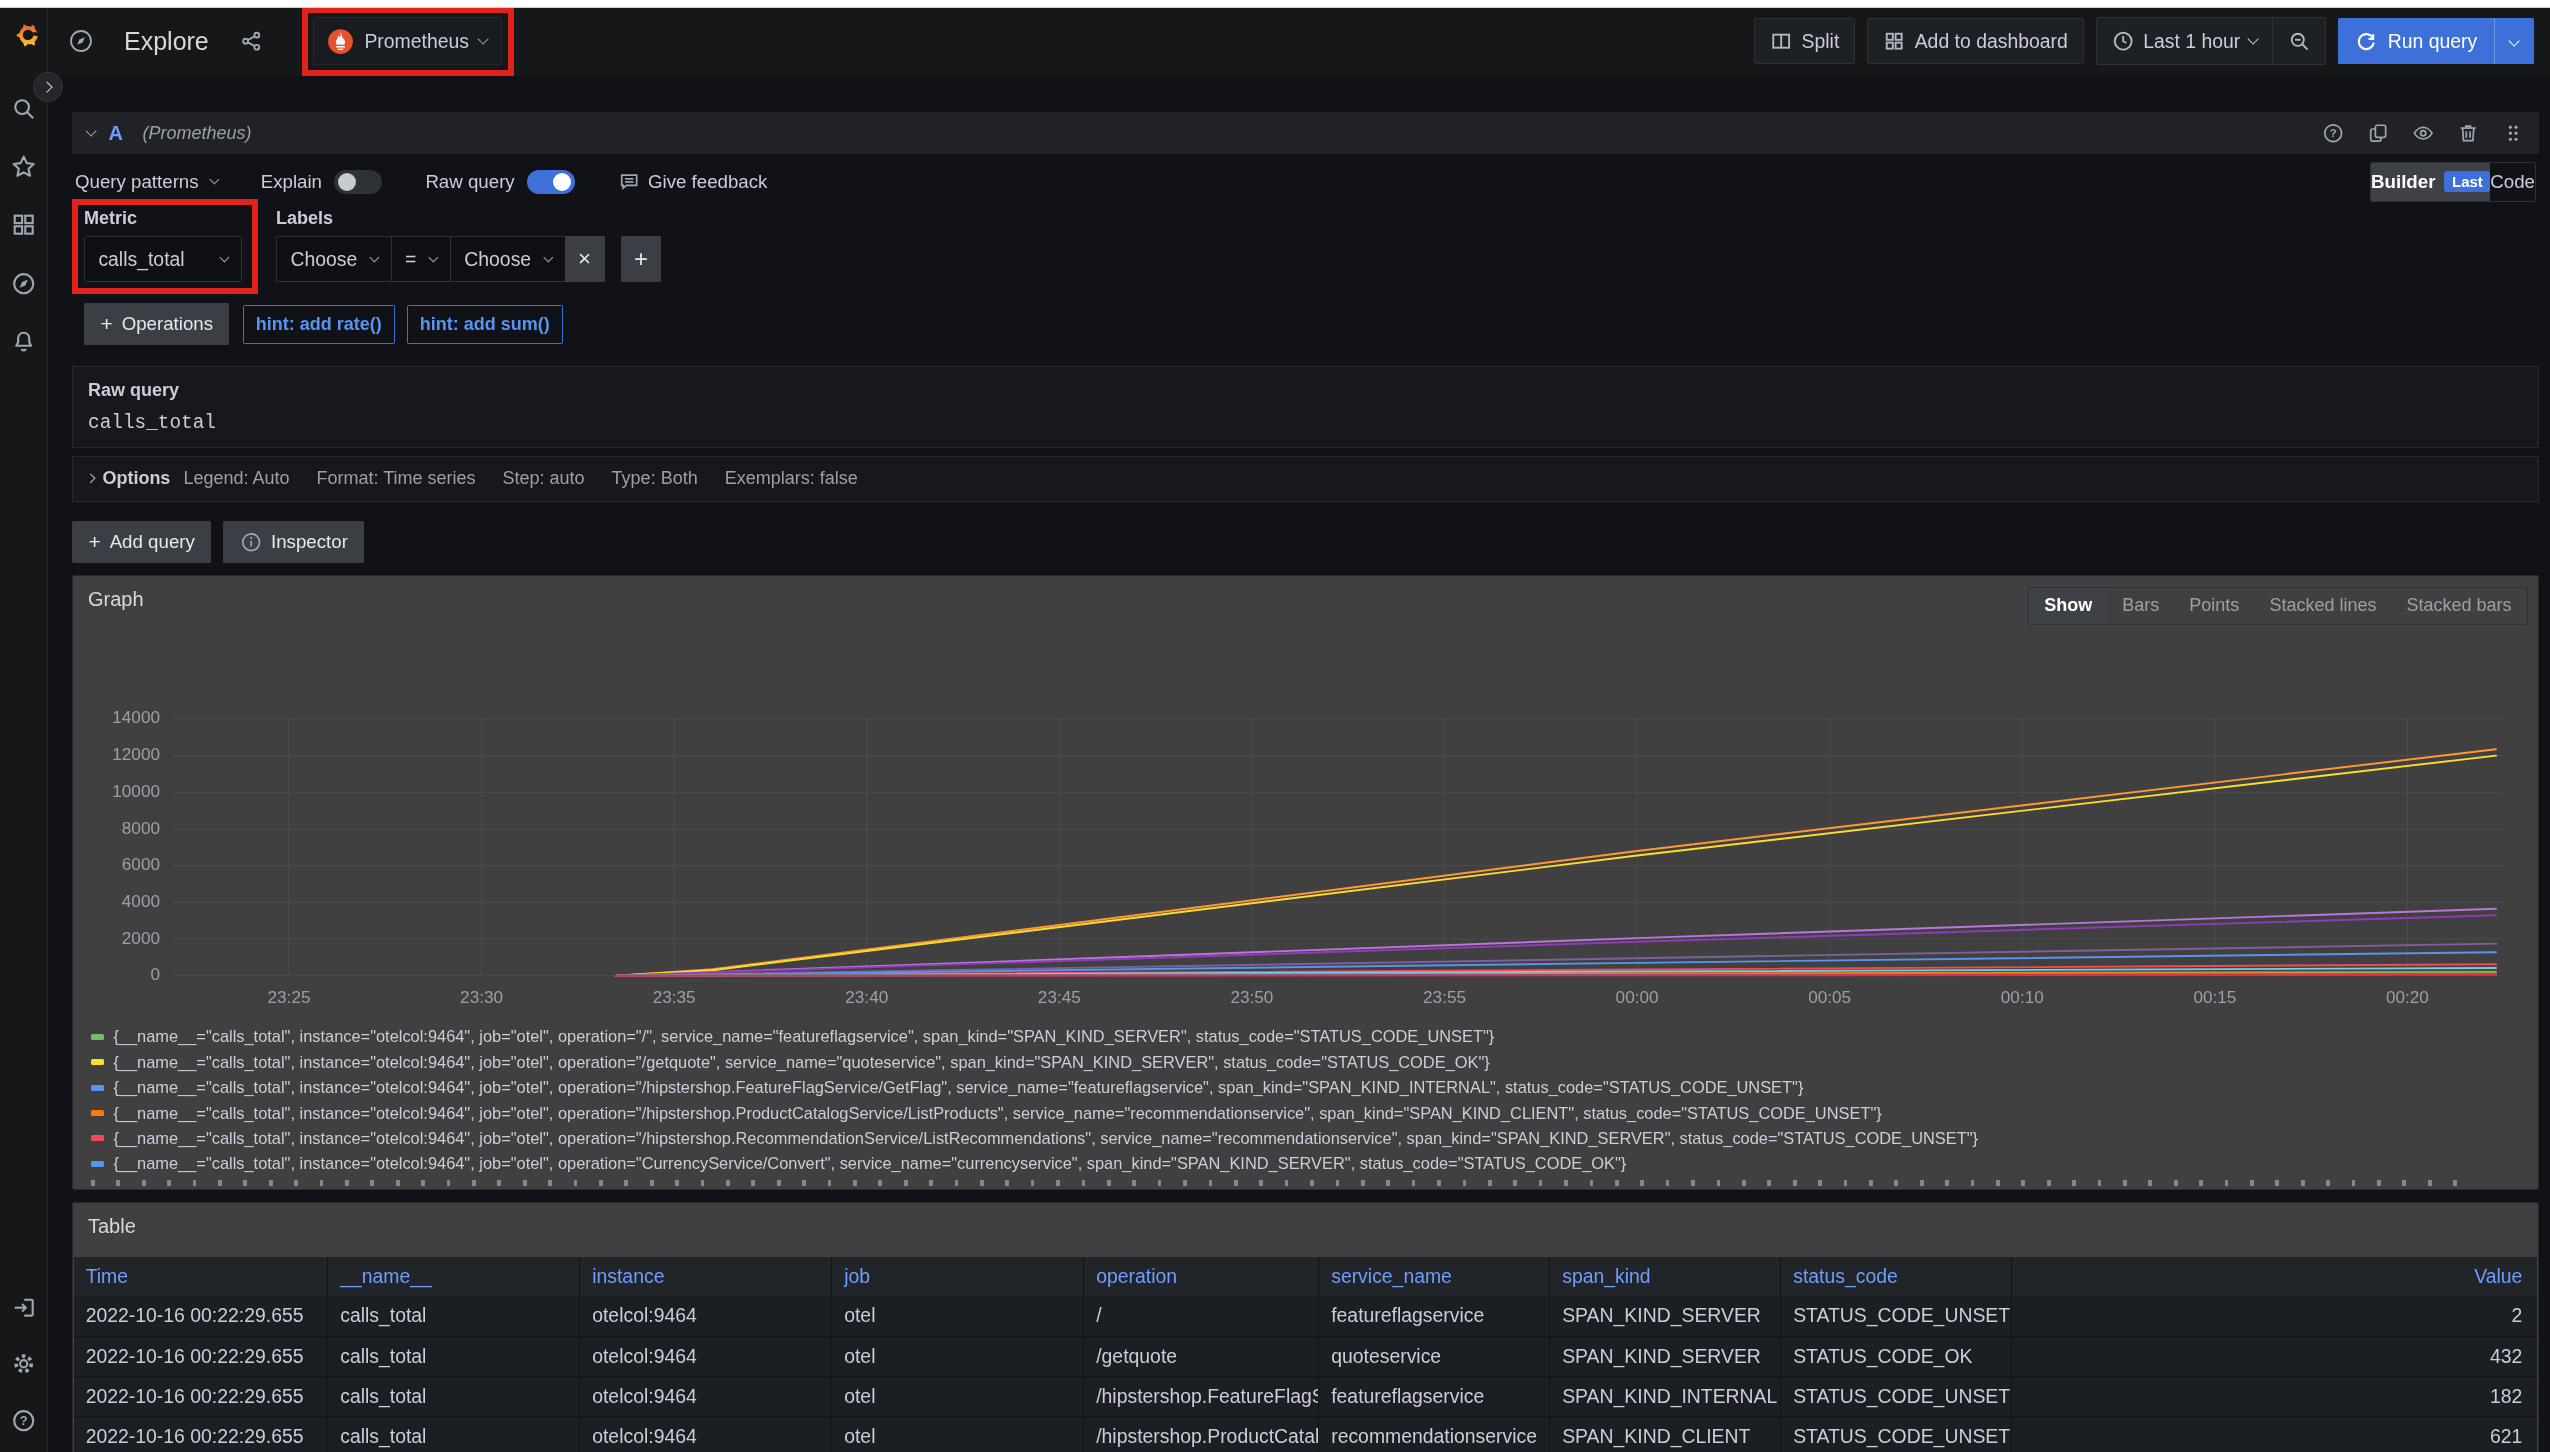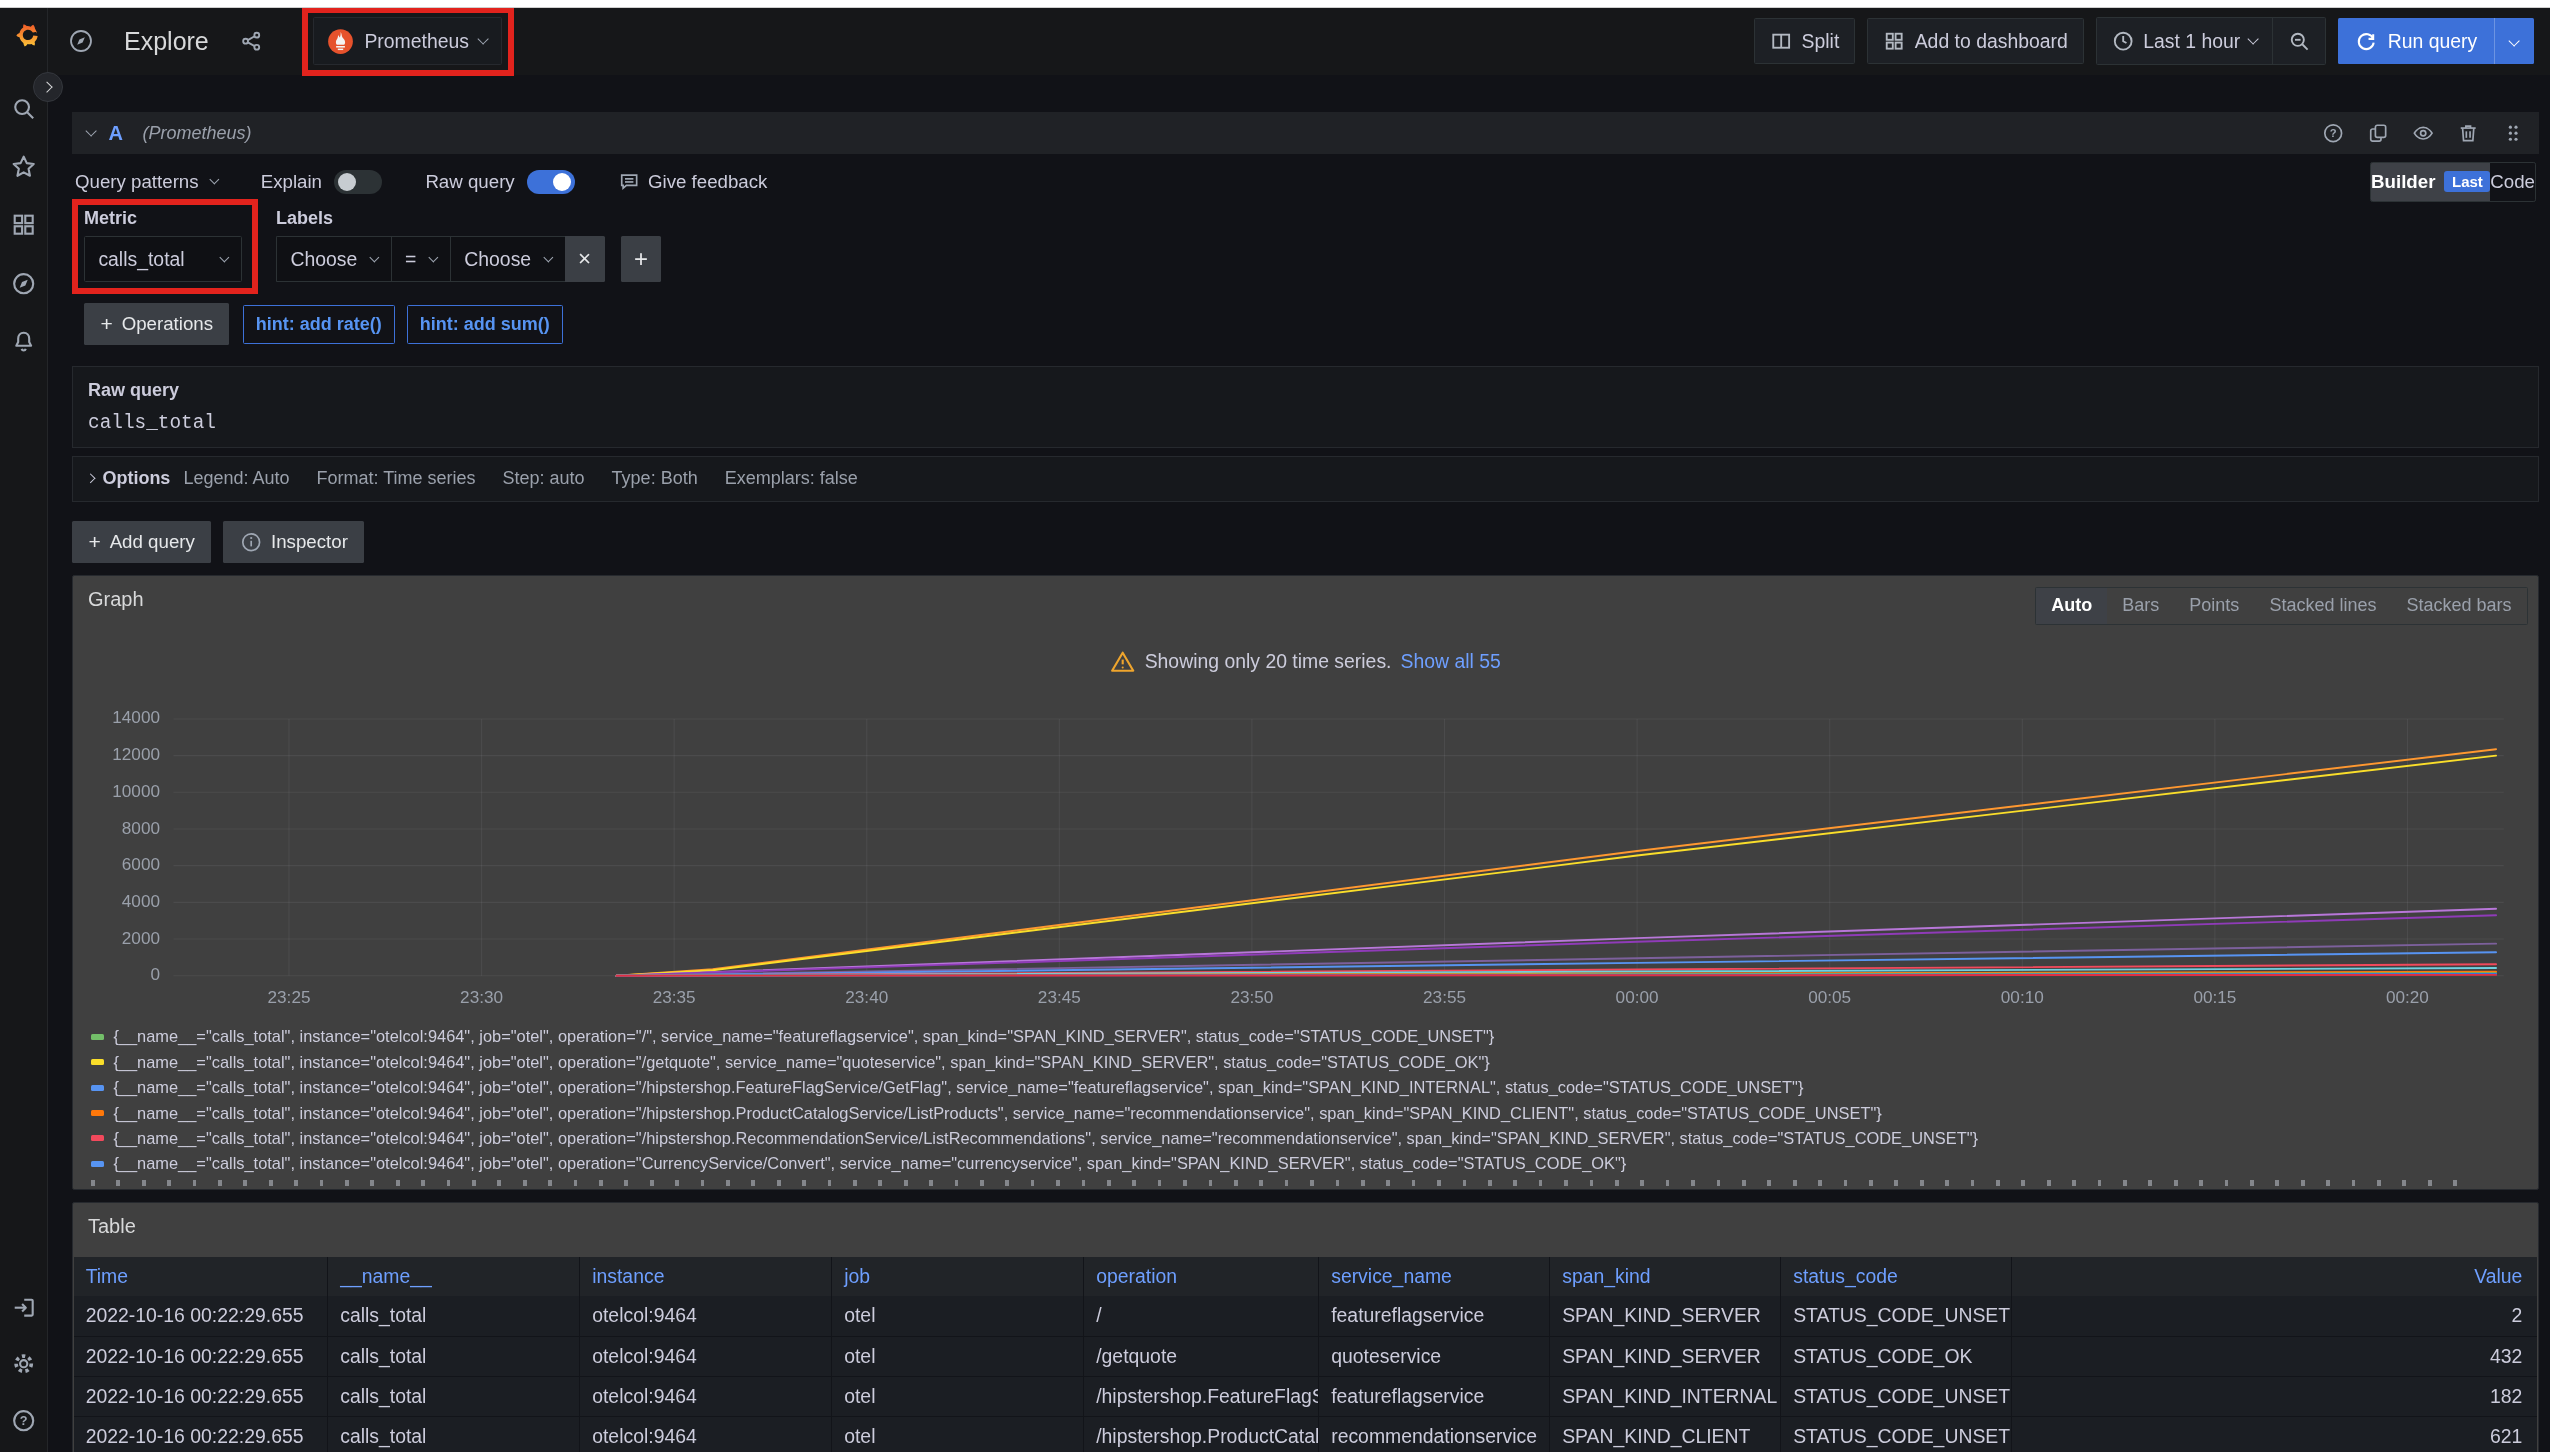--- a/index.html
+++ b/index.html
@@ -418,37 +418,26 @@
                 <circle cx="12" cy="7.5" r="1.2" fill="currentColor" stroke="none"></circle>
               </svg></span>
           <span>Inspector</span>
         </button>
       </div>
     </section>
 
     <section class="panel graph-panel">
       <h2>Graph</h2>
       <div class="modes" id="modes-box">
-          <button class="mode-btn active">Auto</button>
+          <button class="mode-btn active">Show</button>
           <button class="mode-btn">Bars</button>
           <button class="mode-btn">Points</button>
           <button class="mode-btn">Stacked lines</button>
           <button class="mode-btn">Stacked bars</button>
         </div>
-      <div class="warning">
-        <span class="warn-icon">
-          <svg viewBox="0 0 24 24" fill="none" stroke="currentColor" stroke-width="2" stroke-linejoin="round">
-              <path d="M12 3.5 22 20.5 H2 Z"></path>
-              <line x1="12" y1="10" x2="12" y2="14.5"></line>
-              <circle cx="12" cy="17.5" r="1" fill="currentColor" stroke="none"></circle>
-            </svg>
-        </span>
-        <span>Showing only 20 time series.</span>
-        <a>Show all 55</a>
-      </div>
       <svg id="plot-svg" class="plot" viewBox="0 0 3256 418">
           <line x1="110" x2="3232" y1="360" y2="360" stroke="rgba(204,210,219,0.08)" stroke-width="1.5"></line>
           <text x="92" y="360" text-anchor="end" dominant-baseline="middle" fill="#9aa0ab" font-size="23" font-family="Liberation Sans, sans-serif">0</text>
           <line x1="110" x2="3232" y1="310.8571428571429" y2="310.8571428571429" stroke="rgba(204,210,219,0.08)" stroke-width="1.5"></line>
           <text x="92" y="310.8571428571429" text-anchor="end" dominant-baseline="middle" fill="#9aa0ab" font-size="23" font-family="Liberation Sans, sans-serif">2000</text>
           <line x1="110" x2="3232" y1="261.7142857142857" y2="261.7142857142857" stroke="rgba(204,210,219,0.08)" stroke-width="1.5"></line>
           <text x="92" y="261.7142857142857" text-anchor="end" dominant-baseline="middle" fill="#9aa0ab" font-size="23" font-family="Liberation Sans, sans-serif">4000</text>
           <line x1="110" x2="3232" y1="212.57142857142858" y2="212.57142857142858" stroke="rgba(204,210,219,0.08)" stroke-width="1.5"></line>
           <text x="92" y="212.57142857142858" text-anchor="end" dominant-baseline="middle" fill="#9aa0ab" font-size="23" font-family="Liberation Sans, sans-serif">6000</text>
           <line x1="110" x2="3232" y1="163.42857142857144" y2="163.42857142857144" stroke="rgba(204,210,219,0.08)" stroke-width="1.5"></line>

